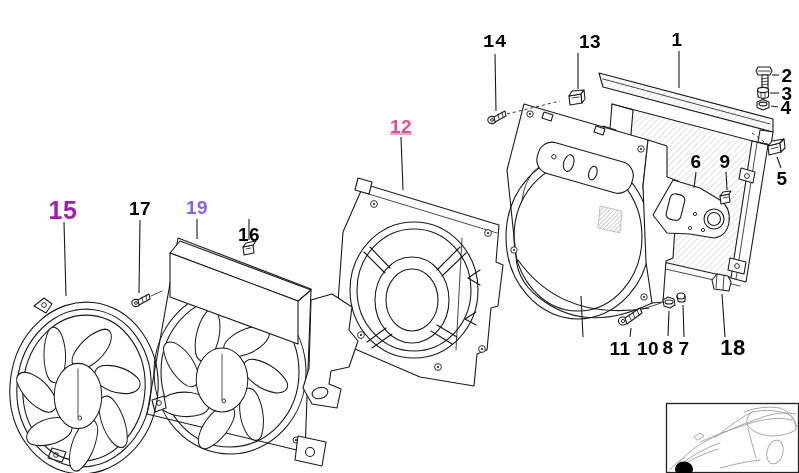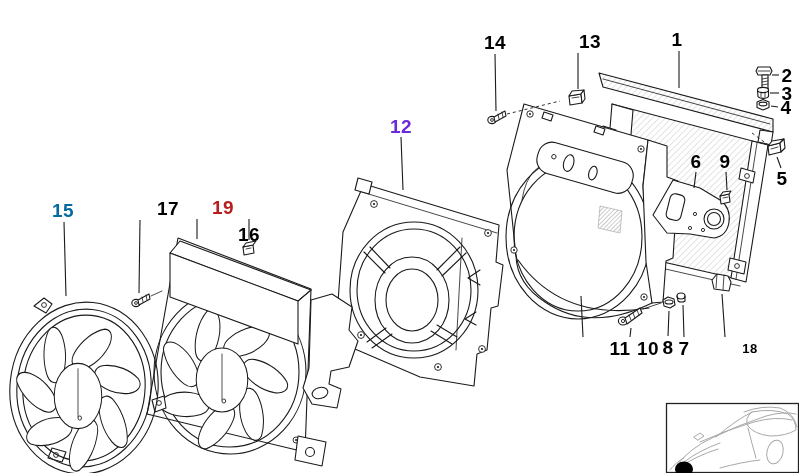--- a/index.html
+++ b/index.html
@@ -353,22 +353,22 @@
       <div class="callout" style="left: 787px; top: 75px; color: rgb(0, 0, 0); font-size: 19px;">2</div>
       <div class="callout" style="left: 787px; top: 93px; color: rgb(0, 0, 0); font-size: 19px;">3</div>
       <div class="callout" style="left: 786px; top: 107px; color: rgb(0, 0, 0); font-size: 19px;">4</div>
       <div class="callout" style="left: 782px; top: 178px; color: rgb(0, 0, 0); font-size: 19px;">5</div>
       <div class="callout" style="left: 696px; top: 161px; color: rgb(0, 0, 0); font-size: 19px;">6</div>
       <div class="callout" style="left: 684px; top: 348px; color: rgb(0, 0, 0); font-size: 19px;">7</div>
       <div class="callout" style="left: 668px; top: 347px; color: rgb(0, 0, 0); font-size: 19px;">8</div>
       <div class="callout" style="left: 725px; top: 161px; color: rgb(0, 0, 0); font-size: 19px;">9</div>
       <div class="callout" style="left: 648px; top: 348px; color: rgb(0, 0, 0); font-size: 19px;">10</div>
       <div class="callout" style="left: 584px; top: 348px; color: rgb(0, 0, 0); font-size: 19px; margin-left: 36px;">11</div>
-      <div class="callout" style="left: 401px; top: 126px; color: #6d28d9; font-size: 19px;">12</div>
+      <div class="callout" style="left: 401px; top: 126px; color: #ec4899; font-size: 19px; text-decoration: underline;">12</div>
       <div class="callout" style="left: 578px; top: 41px; color: rgb(0, 0, 0); font-size: 19px; margin-left: 12px;">13</div>
-      <div class="callout" style="left: 495px; top: 42px; color: rgb(0, 0, 0); font-size: 19px;">14</div>
-      <div class="callout" style="left: 63px; top: 210px; color: #0369a1; font-size: 19px;">15</div>
+      <div class="callout" style="left: 495px; top: 42px; color: rgb(0, 0, 0); font-size: 19px; font-family: Liberation Mono, monospace;">14</div>
+      <div class="callout" style="left: 63px; top: 210px; color: #a21caf; font-size: 25px;">15</div>
       <div class="callout" style="left: 249px; top: 207px; color: rgb(0, 0, 0); font-size: 19px; margin-top: 27px;">16</div>
-      <div class="callout" style="left: 140px; top: 208px; color: rgb(0, 0, 0); font-size: 19px; margin-left: 28px;">17</div>
-      <div class="callout" style="left: 750px; top: 348px; color: rgb(0, 0, 0); font-size: 13px;">18</div>
-      <div class="callout" style="left: 197px; top: 207px; color: #b91c1c; font-size: 19px; margin-left: 26px;">19</div>
+      <div class="callout" style="left: 140px; top: 208px; color: rgb(0, 0, 0); font-size: 19px;">17</div>
+      <div class="callout" style="left: 733px; top: 348px; color: rgb(0, 0, 0); font-size: 22px;">18</div>
+      <div class="callout" style="left: 197px; top: 207px; color: #8b5cf6; font-size: 19px;">19</div>
     </div>
 </div>
 
 </body></html>

